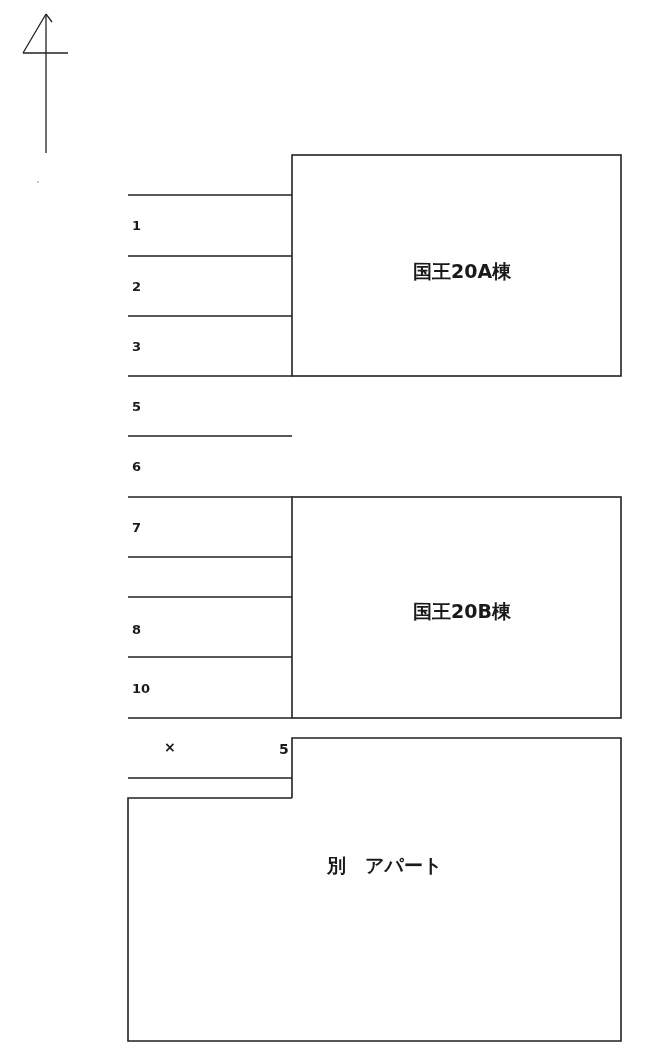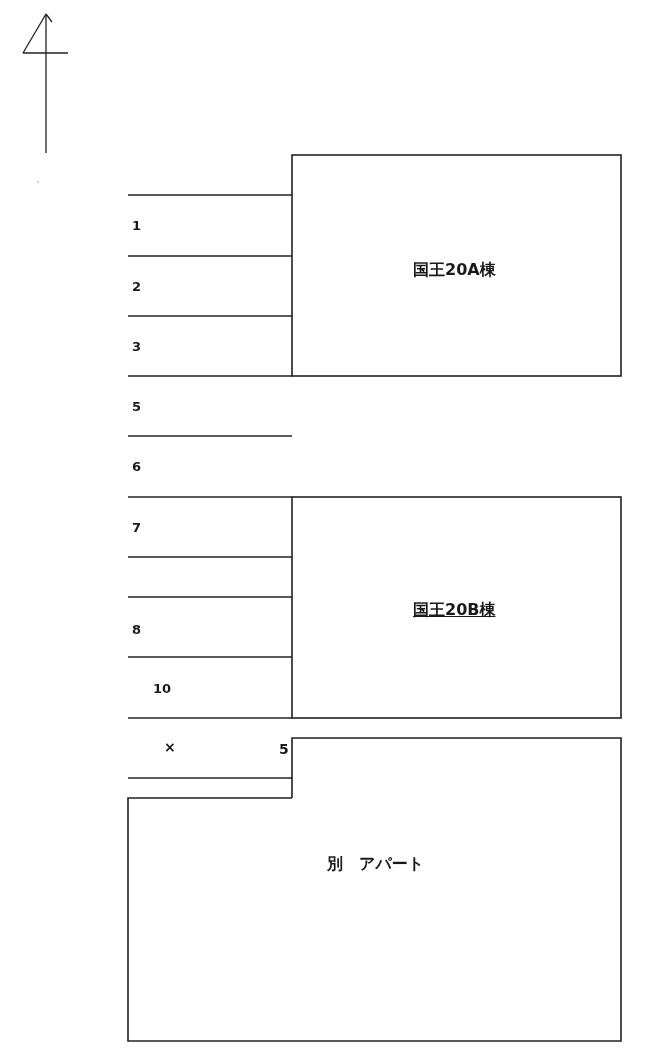--- a/index.html
+++ b/index.html
@@ -1,20 +1,20 @@
 <!DOCTYPE html>
 <html><head>
   <meta charset="utf-8">
   <style>
     html, body { margin: 0; padding: 0; background: #ffffff; }
     body { width: 652px; height: 1057px; position: relative; overflow: hidden;
            font-family: "DejaVu Sans", "Liberation Sans", sans-serif; color: #1a1a1a; }
     svg.map { position: absolute; left: 0; top: 0; }
     .lbl { position: absolute; font-size: 13px; font-weight: bold; line-height: 1; white-space: nowrap; }
-    .bld { position: absolute; font-size: 16px; font-weight: bold; line-height: 1; white-space: nowrap; letter-spacing: 0px; }
+    .bld { position: absolute; font-size: 19px; font-weight: bold; line-height: 1; white-space: nowrap; letter-spacing: 0px; }
   </style>
 </head>
 <body>
 
 <svg class="map" width="652" height="1057" viewBox="0 0 652 1057">
 
   <g stroke="#222" stroke-width="1.3" fill="none">
     <line x1="46" y1="14" x2="46" y2="153"></line>
     <line x1="46" y1="14" x2="23" y2="53"></line>
     <line x1="46" y1="14" x2="52" y2="22"></line>
@@ -45,19 +45,19 @@
 </svg>
 
 <span class="lbl" style="left:132px; top:219px;">1</span>
 <span class="lbl" style="left:132px; top:280px;">2</span>
 <span class="lbl" style="left:132px; top:340px;">3</span>
 <span class="lbl" style="left:132px; top:400px;">5</span>
 <span class="lbl" style="left:132px; top:460px;">6</span>
 <span class="lbl" style="left:132px; top:521px;">7</span>
 <span class="lbl" style="left:132px; top:571px;"></span>
 <span class="lbl" style="left:132px; top:623px;">8</span>
-<span class="lbl" style="left:132px; top:682px;margin-left:21px;">10</span>
+<span class="lbl" style="left:132px; top:682px;">10</span>
 <span class="lbl" style="left:164px; top:740px; font-size:14px;">×</span>
 <span class="lbl" style="left:279px; top:742px; font-size:14px;">5</span>
 
 <span class="bld" style="left:413px; top:262px;">国王20A棟</span>
-<span class="bld" style="left:413px; top:602px;text-decoration:underline;">国王20B棟</span>
+<span class="bld" style="left:413px; top:602px;">国王20B棟</span>
 <span class="bld" style="left:327px; top:856px;">別　アパート</span>
 
 </body></html>

